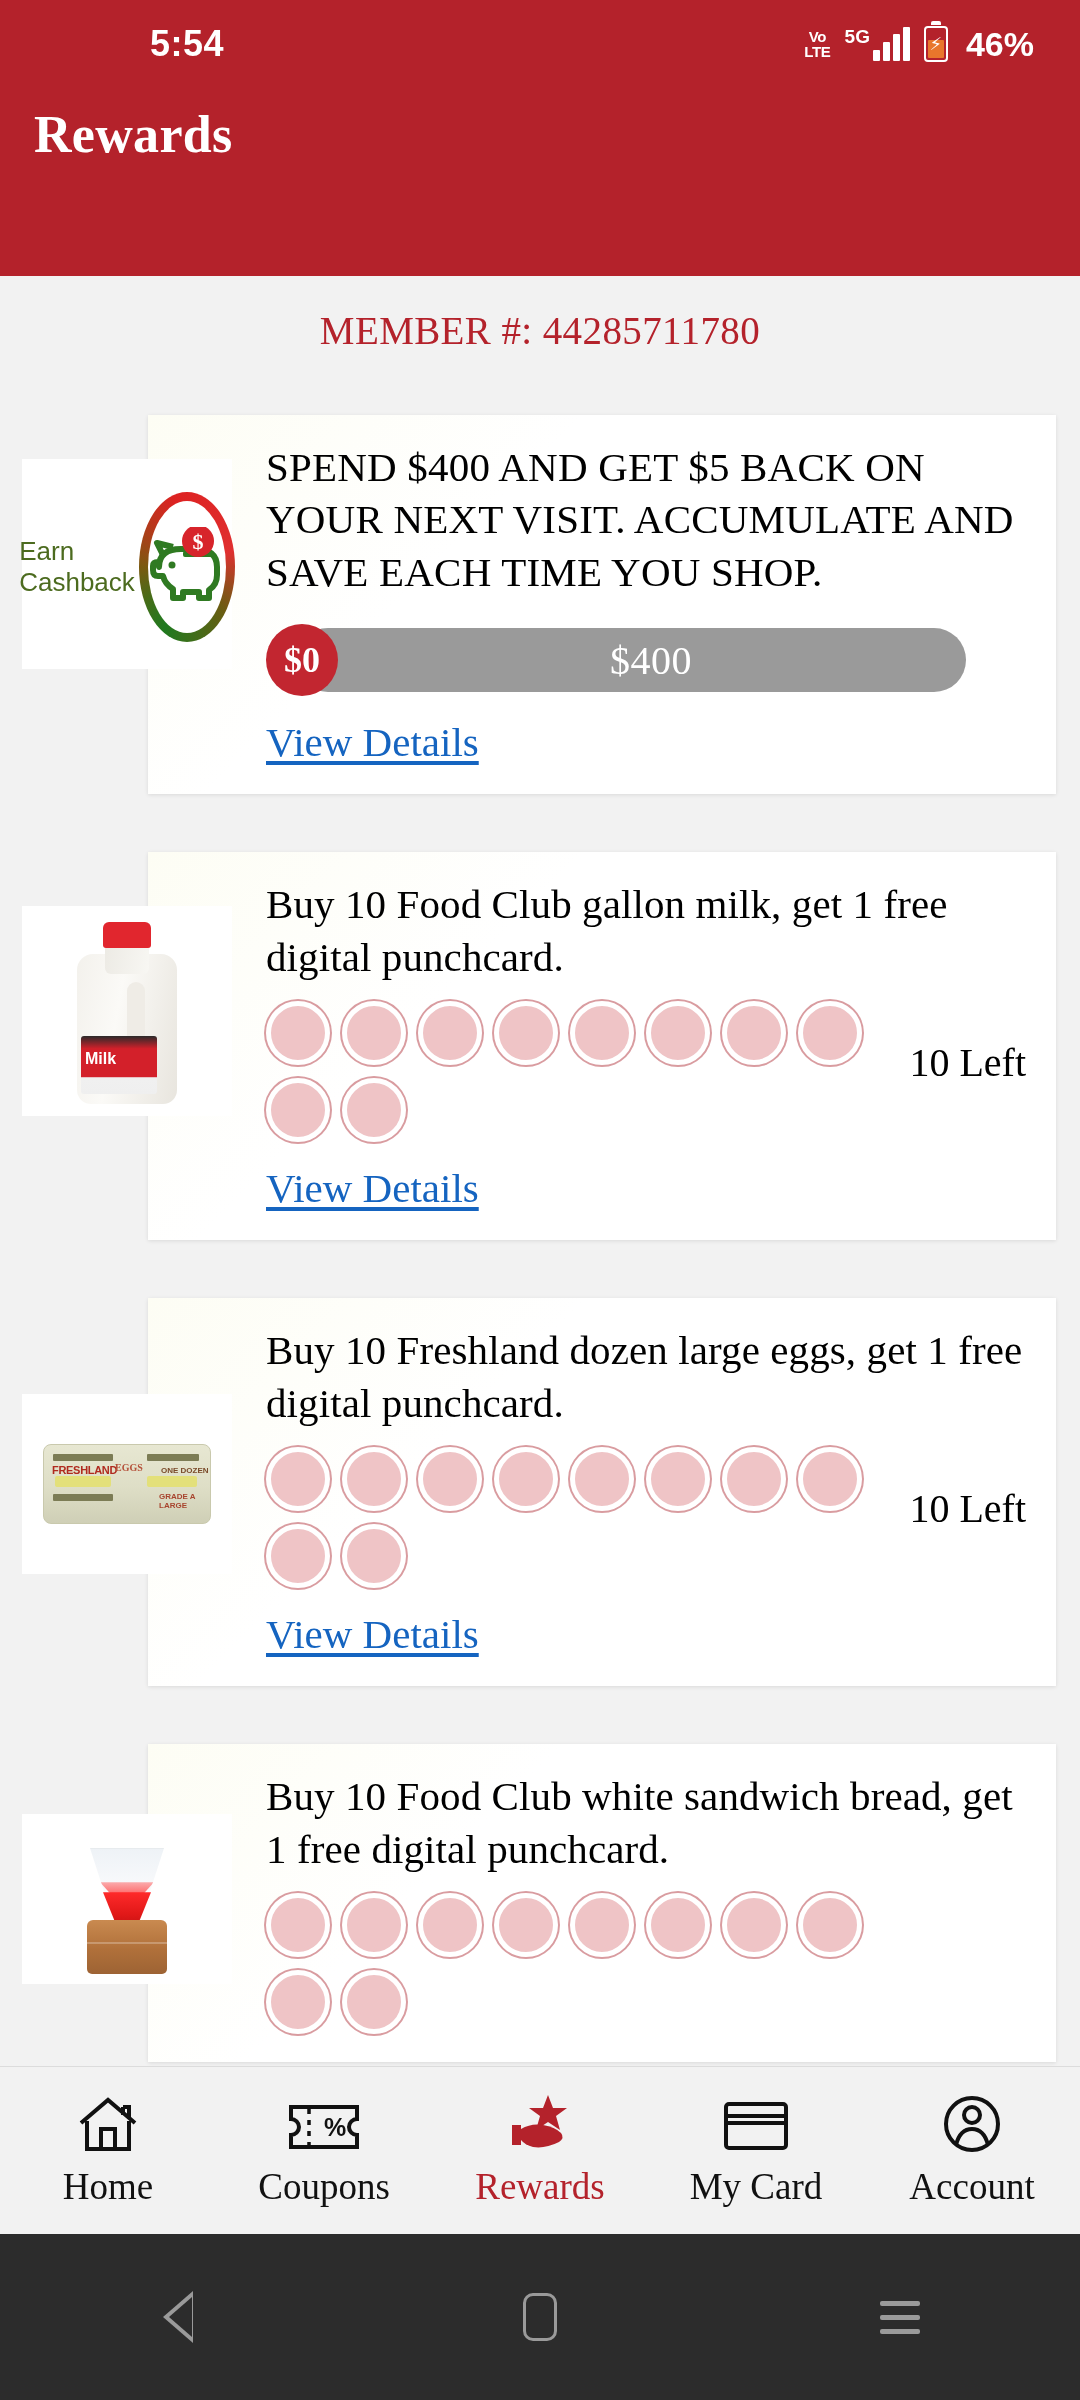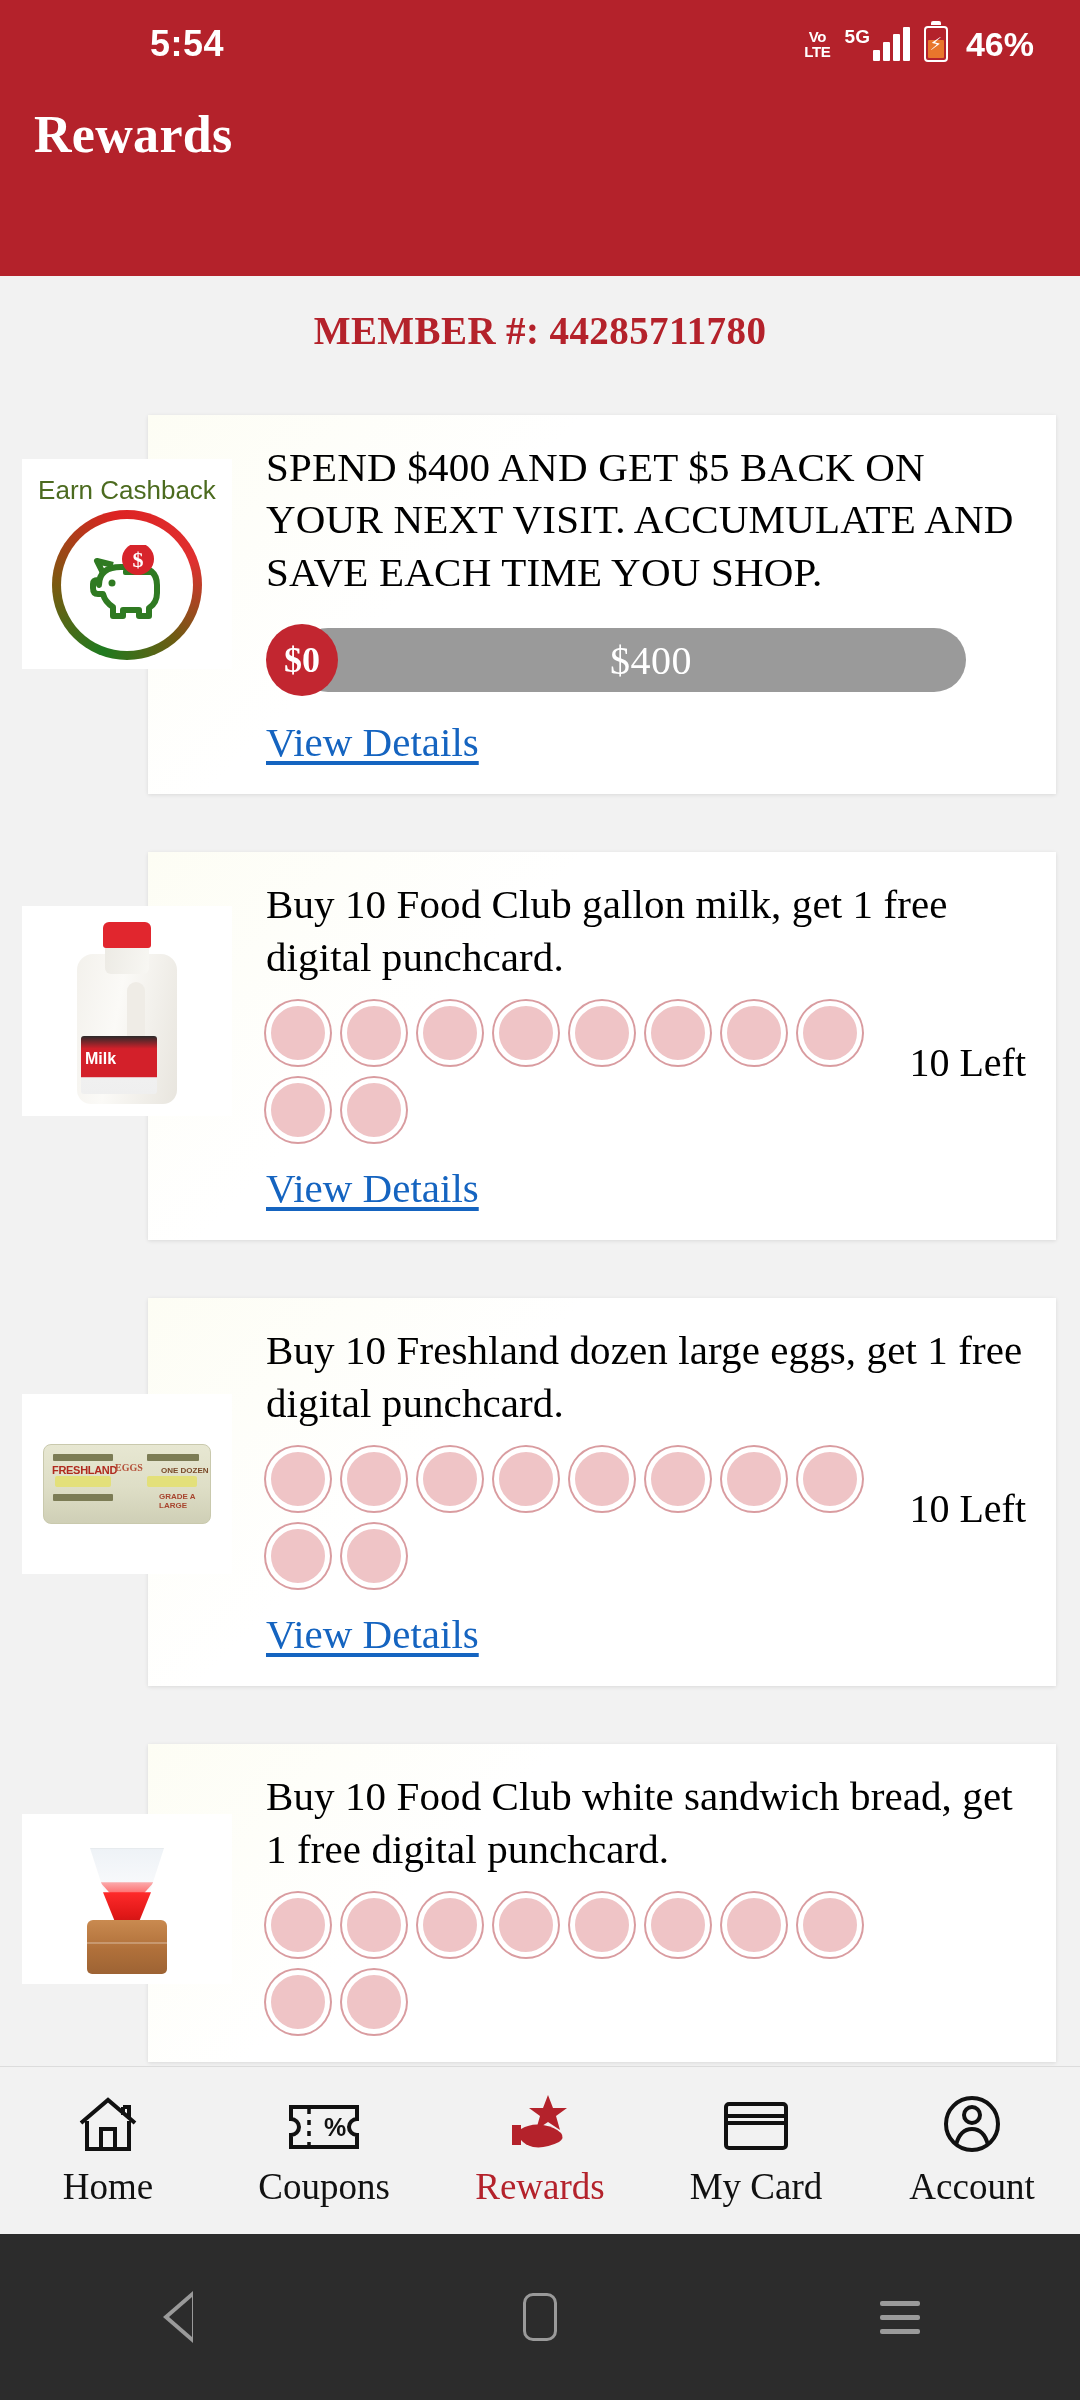--- a/index.html
+++ b/index.html
@@ -76,21 +76,21 @@
     font-size:42px; font-weight:400; line-height:1.3; margin-top:4px;
   }
 
   
   .body-scroll {
     position:absolute; top:276px; left:0; width:1080px; height:1844px;
     background:#f2f2f2; overflow:hidden;
   }
   .member-line {
     text-align:center; color:#b4222b;
-    font-size:39px; font-weight:700; letter-spacing:.4px;
+    font-size:39px; font-weight:400; letter-spacing:.4px;
     padding:32px 0 30px 0;
   }
 
   
   .card-wrap { position:relative; margin:0 0 58px 0; height:auto; }
   .card {
     position:relative; margin-left:148px; width:908px;
     background:#ffffff;
     background-image:linear-gradient(135deg,#fdfdf4 0%,#ffffff 34%,#ffffff 100%);
     box-shadow:0 1px 4px rgba(0,0,0,.10);
@@ -110,21 +110,21 @@
   }
 
   
   .prod-tile {
     position:absolute; left:22px; width:210px; background:#fff;
     display:flex; align-items:center; justify-content:center;
     z-index:3;
   }
 
   
-  .cash-tile { top:44px; height:210px; flex-direction:column; gap:4px; padding-top:6px; }
+  .cash-tile { top:44px; height:210px; flex-direction:row; gap:4px; padding-top:6px; }
   .cash-label {
     font-family:"Liberation Sans", sans-serif;
     font-size:26px; color:#4c6b1f;
   }
   .piggy-ring {
     position:relative; width:150px; height:150px; border-radius:50%;
     background:conic-gradient(from 200deg, #1f7a1f 0deg, #7a5a10 70deg, #d22 150deg, #e03030 230deg, #6b5c12 300deg, #1f7a1f 360deg);
     display:flex; align-items:center; justify-content:center;
   }
   .piggy-ring::after {

